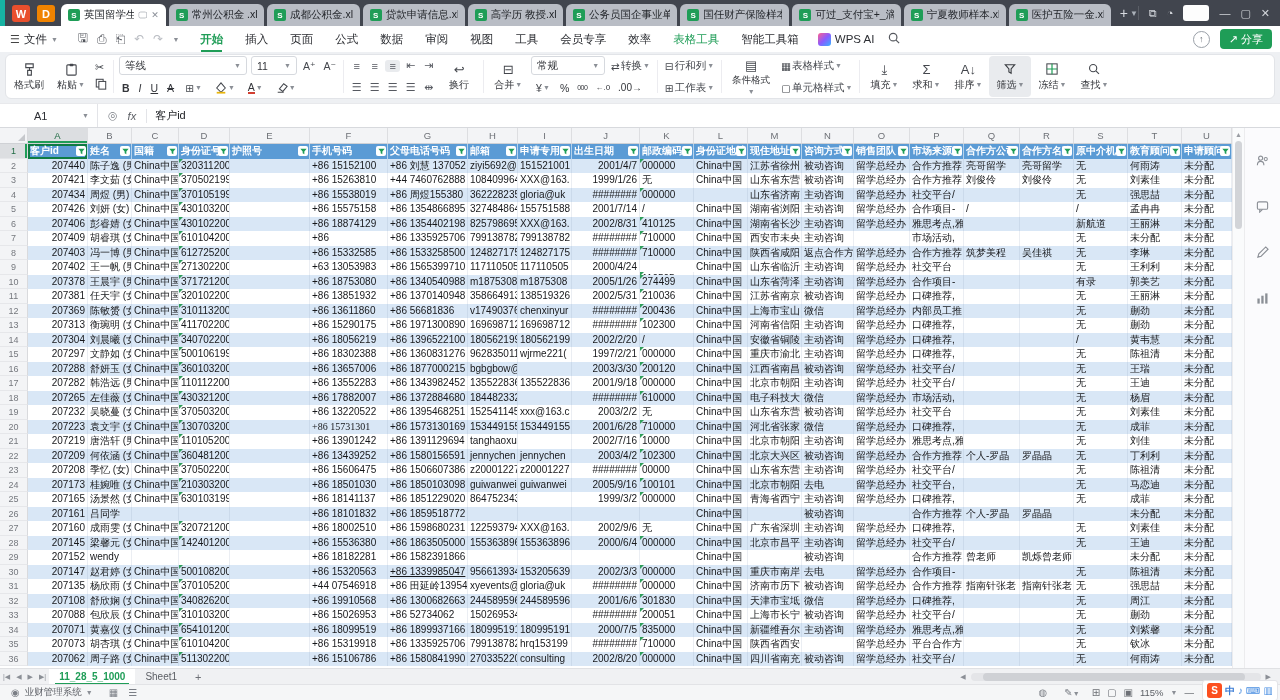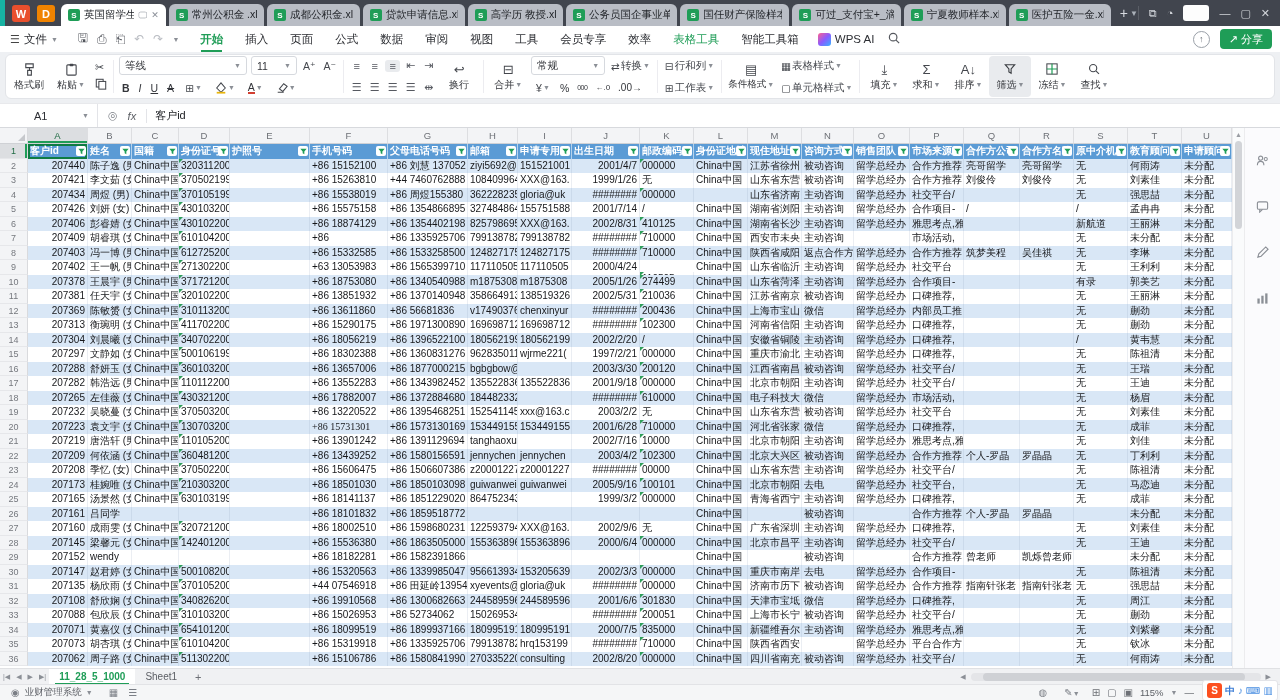--- a/index.html
+++ b/index.html
@@ -362,21 +362,21 @@
           </div>
         <div class="rowline">
             <span class="tbtn">⊞ <span>工作表</span><span class="caret">▼</span></span>
           </div>
       </div>
 
       <div class="vsep"></div>
 
       <div class="stack" style="width:52px;">
         <span class="sic">▤</span>
-        <span class="slb" style="font-size:9.5px;">
+        <span class="slb" style="font-size:9.5px;flex-direction:column;">
             <span>条件格式</span>
             <span class="caret">▼</span>
           </span>
       </div>
       <div class="col2">
         <div class="rowline">
             <span class="tbtn">▦ <span>表格样式</span><span class="caret">▼</span></span>
           </div>
         <div class="rowline">
             <span class="tbtn">▢ <span>单元格样式</span><span class="caret">▼</span></span>
@@ -1263,21 +1263,21 @@
         <div class="cell" style="width: 50px; text-align: left;">未分配</div>
       </div>
       <div class="row band">
         <div class="rn">30</div>
         <div class="cell" style="width: 60px; text-align: right;">207147</div>
         <div class="cell" style="width: 44px; text-align: left;">赵君婷 (女</div>
         <div class="cell" style="width: 47px; text-align: left;">China中国</div>
         <div class="cell" style="width: 51px; text-align: left;">500108200203035125<span class="tri"></span></div>
         <div class="cell" style="width: 80px; text-align: left;"></div>
         <div class="cell" style="width: 78px; text-align: left;">+86 15320563</div>
-        <div class="cell" style="width: 80px; text-align: left;">+86 1339985047</div>
+        <div class="cell" style="width: 80px; text-align: left; text-decoration: underline;">+86 1339985047</div>
         <div class="cell" style="width: 50px; text-align: left;">956613934</div>
         <div class="cell" style="width: 54px; text-align: left;">153205639</div>
         <div class="cell" style="width: 68px; text-align: right;">2002/3/3</div>
         <div class="cell" style="width: 54px; text-align: left;">000000<span class="tri"></span></div>
         <div class="cell" style="width: 54px; text-align: left;">China中国</div>
         <div class="cell" style="width: 54px; text-align: left;">重庆市南岸</div>
         <div class="cell" style="width: 52px; text-align: left;">去电</div>
         <div class="cell" style="width: 56px; text-align: left;">留学总经办</div>
         <div class="cell" style="width: 54px; text-align: left;">合作项目-</div>
         <div class="cell" style="width: 56px; text-align: left;"></div>

